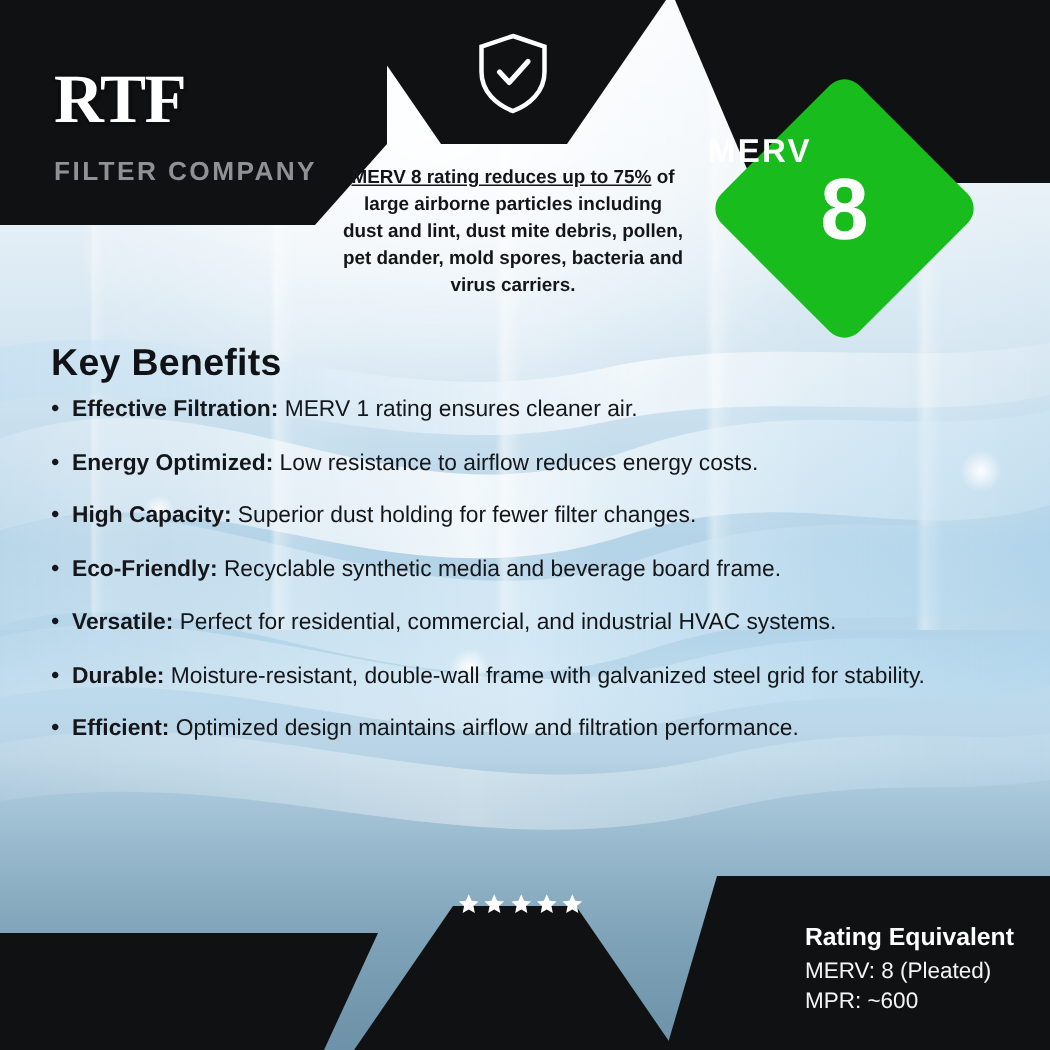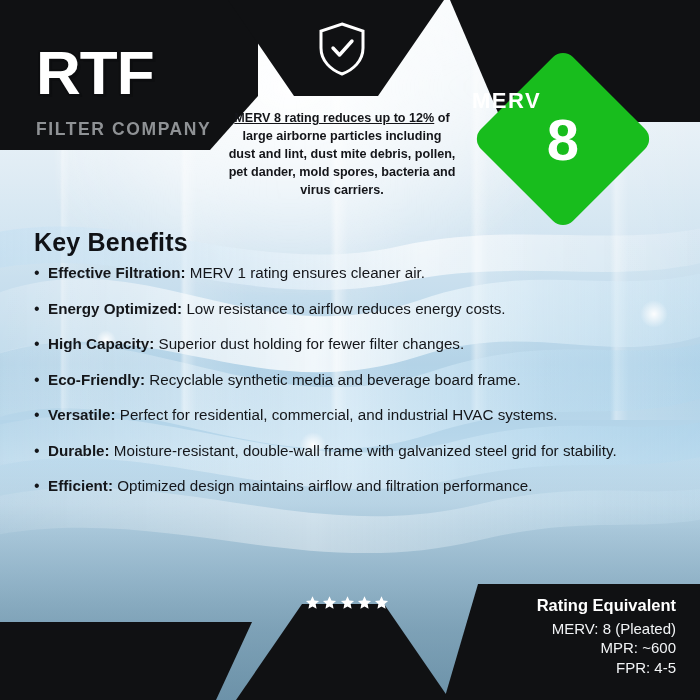--- a/index.html
+++ b/index.html
@@ -151,23 +151,23 @@
     z-index: 5;
   }
 
   
   .logo-block {
     position: absolute;
     left: 36px; top: 44px;
     z-index: 7;
   }
   .logo-main {
-    font-family: Liberation Sans, sans-serif;
-    font-weight: 700;
-    font-size: 62px;
+    font-family: Liberation Serif, serif;
+    font-weight: 700;
+    font-size: 46px;
     letter-spacing: -1px;
     line-height: 0.95;
     color: #ffffff;
     text-shadow:
       2px 0 0 #0d0e10, -2px 0 0 #0d0e10,
       0 2px 0 #0d0e10, 0 -2px 0 #0d0e10,
       3px 3px 0 #0d0e10;
     -webkit-text-stroke: 3px #0d0e10;
     paint-order: stroke fill;
   }
@@ -280,21 +280,21 @@
   }
   .star {
     width: 15px; height: 15px;
     color: #ffffff;
   }
 
   
   .rating {
     position: absolute;
     right: 24px; bottom: 22px;
-    text-align: right;
+    text-align: left;
     color: #ffffff;
     z-index: 8;
     line-height: 1.32;
   }
   .rating .title {
     font-size: 16.5px;
     font-weight: 700;
     margin-bottom: 2px;
   }
   .rating .row {
@@ -356,21 +356,21 @@
   </div>
 
   <div class="shield-wrap">
     <svg viewBox="0 0 48 54" width="48" height="54">
       <path d="M24 2 L45 9 V26 C45 39 35 48 24 52 C13 48 3 39 3 26 V9 Z" fill="none" stroke="#ffffff" stroke-width="3"></path>
       <path d="M15 26 L21.5 33 L34 19" fill="none" stroke="#ffffff" stroke-width="3.4" stroke-linecap="round" stroke-linejoin="round"></path>
     </svg>
   </div>
 
   <div class="merv-desc">
-    <span class="u">MERV 8 rating reduces up to 12%</span><span> of large airborne particles including dust and lint, dust mite debris, pollen, pet dander, mold spores, bacteria and virus carriers.</span>
+    <span class="u">MERV 8 rating reduces up to 75%</span><span> of large airborne particles including dust and lint, dust mite debris, pollen, pet dander, mold spores, bacteria and virus carriers.</span>
   </div>
 
   <div class="merv-badge">
     <div class="diamond"></div>
     <div class="label">MERV</div>
     <div class="value">8</div>
   </div>
 
   <div class="benefits">
     <h2>Key Benefits</h2>
@@ -426,16 +426,15 @@
       </svg>
     <svg class="star" viewBox="0 0 24 24">
         <path d="M12 1.8l3.1 6.9 7.4.8-5.5 5 1.5 7.3L12 18.2 5.5 21.8 7 14.5 1.5 9.5l7.4-.8z" fill="#ffffff"></path>
       </svg>
   </div>
 
   <div class="rating">
     <div class="title">Rating Equivalent</div>
     <div class="row">MERV: 8 (Pleated)</div>
     <div class="row">MPR: ~600</div>
-    <div class="row">FPR: 4-5</div>
   </div>
 
 </div>
 
 </body></html>

